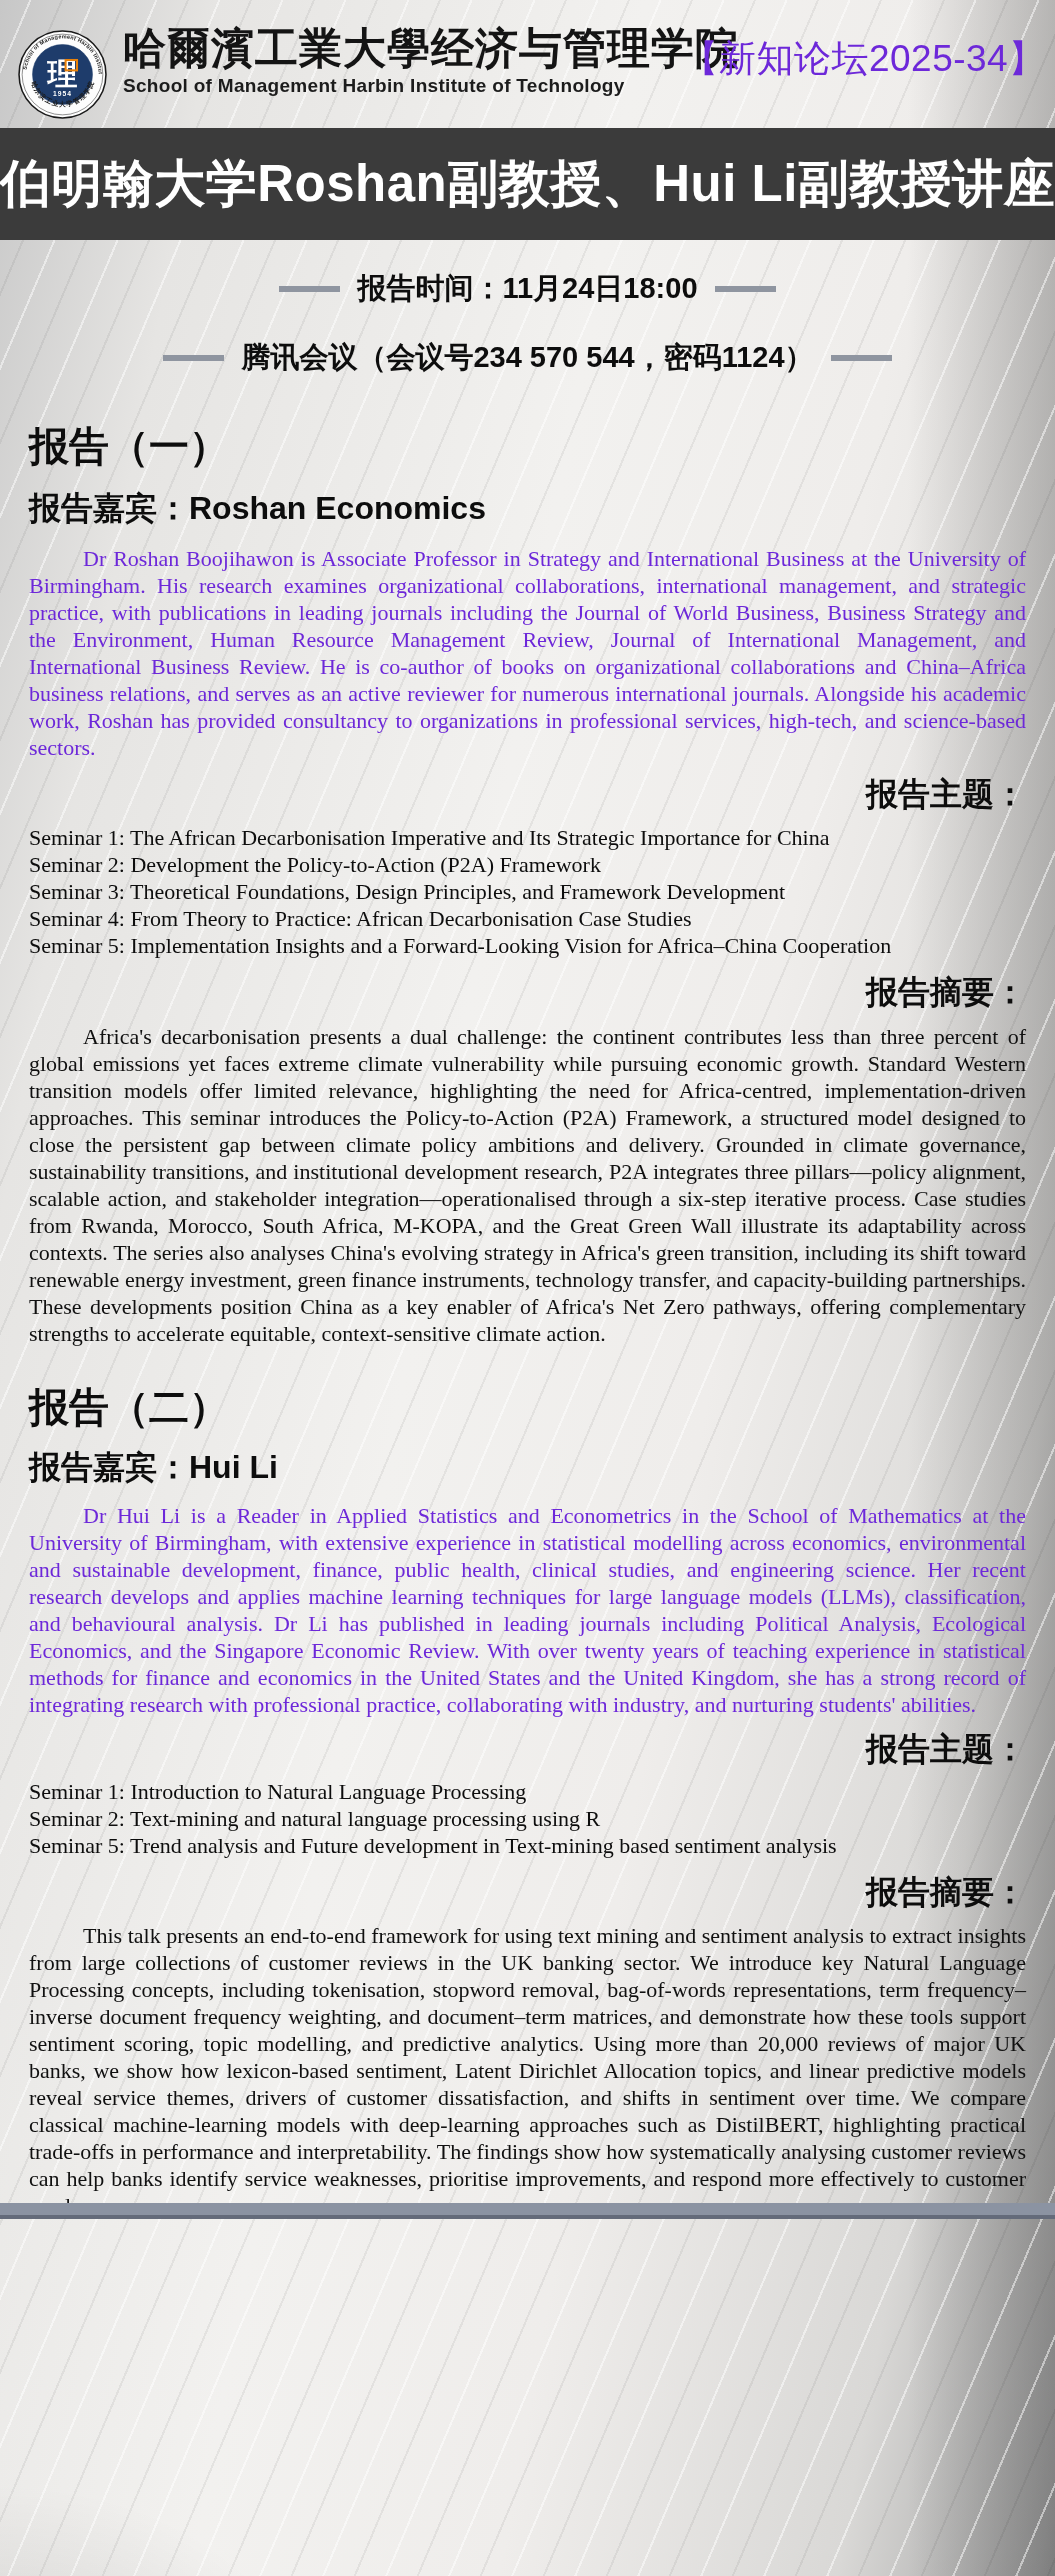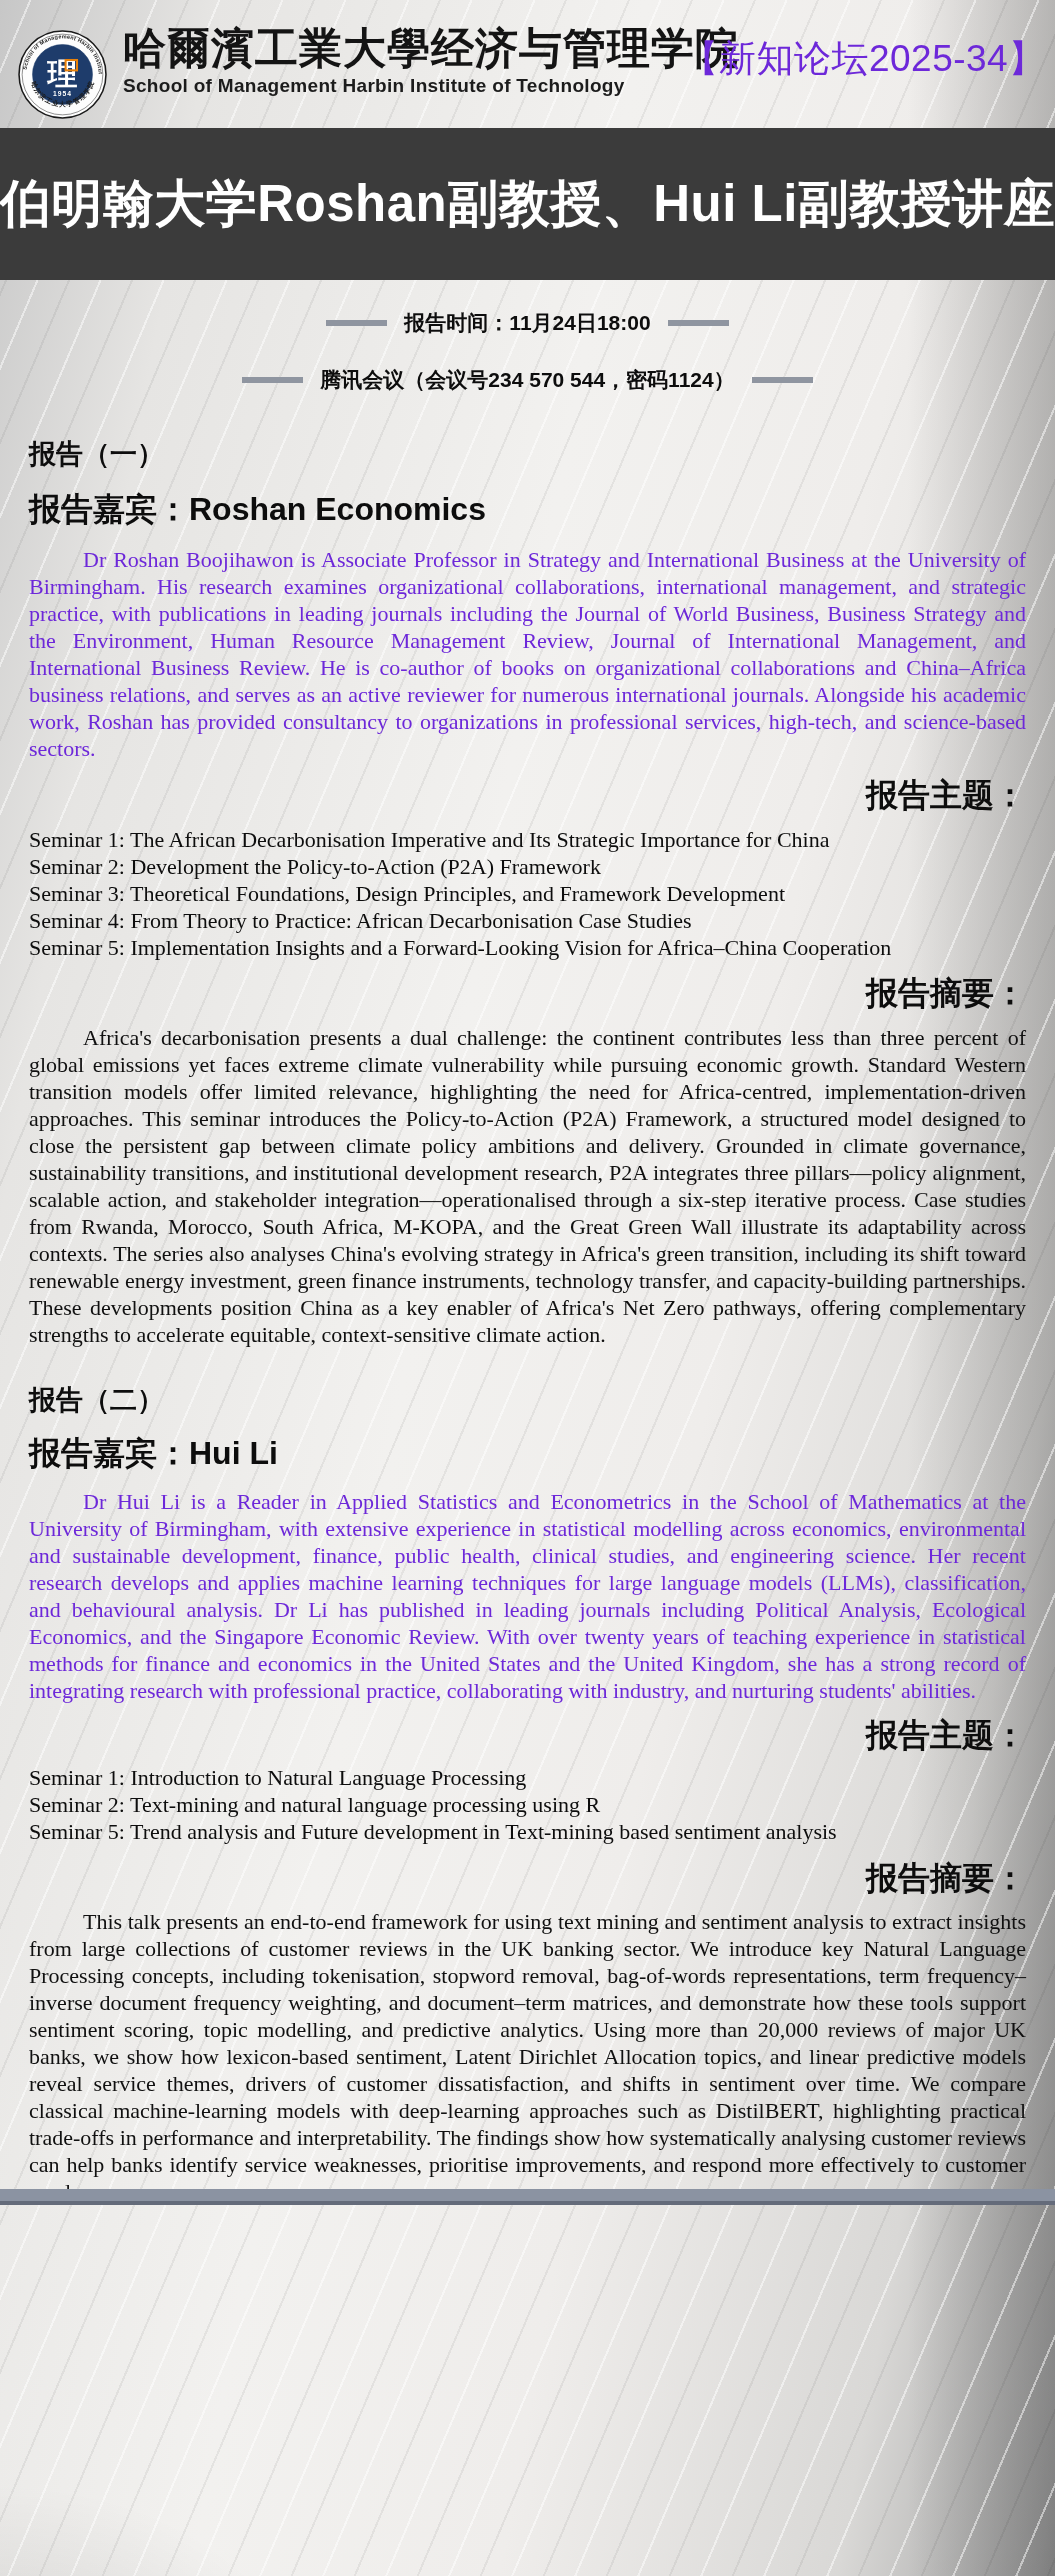--- a/index.html
+++ b/index.html
@@ -27,33 +27,33 @@
   
   .header{ height:128px; position:relative; }
   .logo{ position:absolute; left:17.5px; top:30px; width:89px; height:89px; }
   .head-titles{ position:absolute; left:123px; top:25px; }
   .title-cn{ font-size:43px; font-weight:900; letter-spacing:1px; color:#141414; line-height:1.1; }
   .title-en{ font-size:19px; font-weight:600; color:#1c1c1c; margin-top:3.1px; letter-spacing:0.3px; }
   .badge{ position:absolute; right:9.3px; top:34px; font-size:37px; font-weight:400; color:#6d28d9; letter-spacing:0.5px; }
 
   
   .banner{
-    height:152px; background:#3b3b3b; display:flex; align-items:center; justify-content:center;
+    height:112px; background:#3b3b3b; display:flex; align-items:center; justify-content:center;
   }
   .banner-title{ color:#ffffff; font-size:51px; font-weight:900; letter-spacing:0.5px; white-space:nowrap; }
 
   
-  .info-line{ display:flex; align-items:center; justify-content:center; gap:17.5px; font-size:21px; font-weight:900; }
+  .info-line{ display:flex; align-items:center; justify-content:center; gap:17.5px; font-size:29px; font-weight:900; }
   .info-line.first{ margin-top:29px; }
   .info-line.second{ margin-top:29px; }
   .dash{ width:61px; height:6.7px; background:#8f95a0; }
 
   
   .content{ margin:0 29px; }
-  .sec-title{ font-size:27px; font-weight:900; line-height:1.15; }
+  .sec-title{ font-size:40px; font-weight:900; line-height:1.15; }
   .speaker-line{ font-size:32px; font-weight:900; line-height:1.15; }
   .s1-title{ margin-top:45px; }
   .s1-speaker{ margin-top:20.6px; }
   .bio{
     font-family:"Liberation Serif", serif;
     font-size:22px; line-height:27px; text-align:justify; text-indent:54px; color:#6d28d9;
   }
   .bio1{ margin-top:18.5px; }
   .topics-heading{ font-size:32px; font-weight:900; line-height:1.15;text-align:right; }
   .th1{ margin-top:15.5px; }

